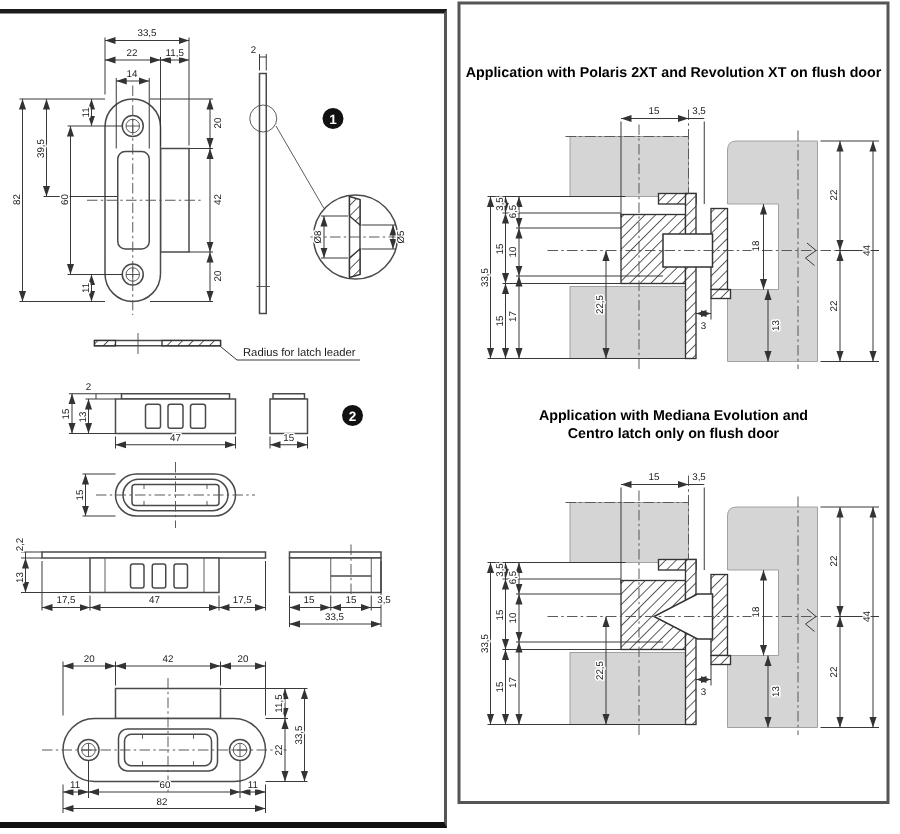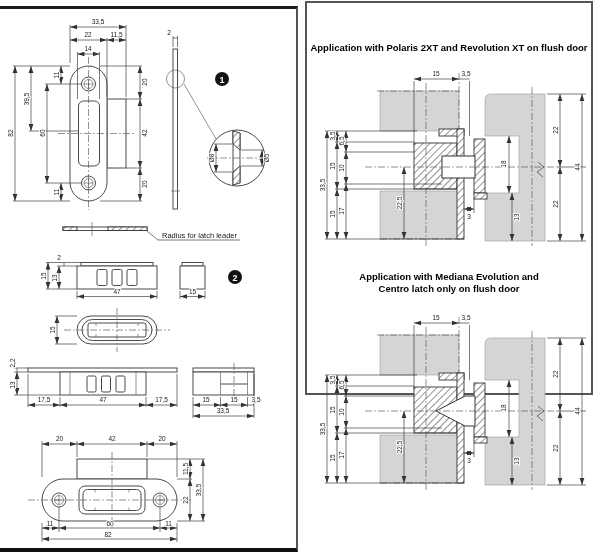--- a/index.html
+++ b/index.html
@@ -1,21 +1,21 @@
 <!DOCTYPE html>
 <html><head>
 <meta charset="utf-8">
 <style>
   html,body{margin:0;padding:0;}
   body{width:600px;height:556px;position:relative;background:#fff;overflow:hidden;
        font-family:"Liberation Sans",sans-serif;}
   #left-panel{position:absolute;left:0;top:6px;width:298px;height:546px;
       border-top:3px solid #1b1b1b;border-right:2px solid #555;border-bottom:4px solid #101010;
       box-sizing:border-box;background:#fff;}
-  #right-panel{position:absolute;left:305px;top:1px;width:288px;height:394px;
+  #right-panel{position:absolute;left:305px;top:1px;width:288px;height:535px;
       border:2px solid #555;box-sizing:border-box;background:#fff;}
   svg{display:block;}
   svg text{font-family:"Liberation Sans",sans-serif;}
   .dim{font-size:6.5px;fill:#1a1a1a;text-anchor:middle;paint-order:stroke;stroke:#fff;
        stroke-width:2px;stroke-linejoin:round;}
   .note{font-size:7.5px;fill:#1a1a1a;paint-order:stroke;stroke:#fff;stroke-width:2px;}
   .ttl{font-size:9.5px;font-weight:bold;fill:#000;text-anchor:middle;}
   .mnum{font-size:9px;font-weight:bold;fill:#fff;text-anchor:middle;}
   .ol{fill:none;stroke:#4a4a4a;stroke-width:1;}
   .olw{fill:#fff;stroke:#4a4a4a;stroke-width:1;}

